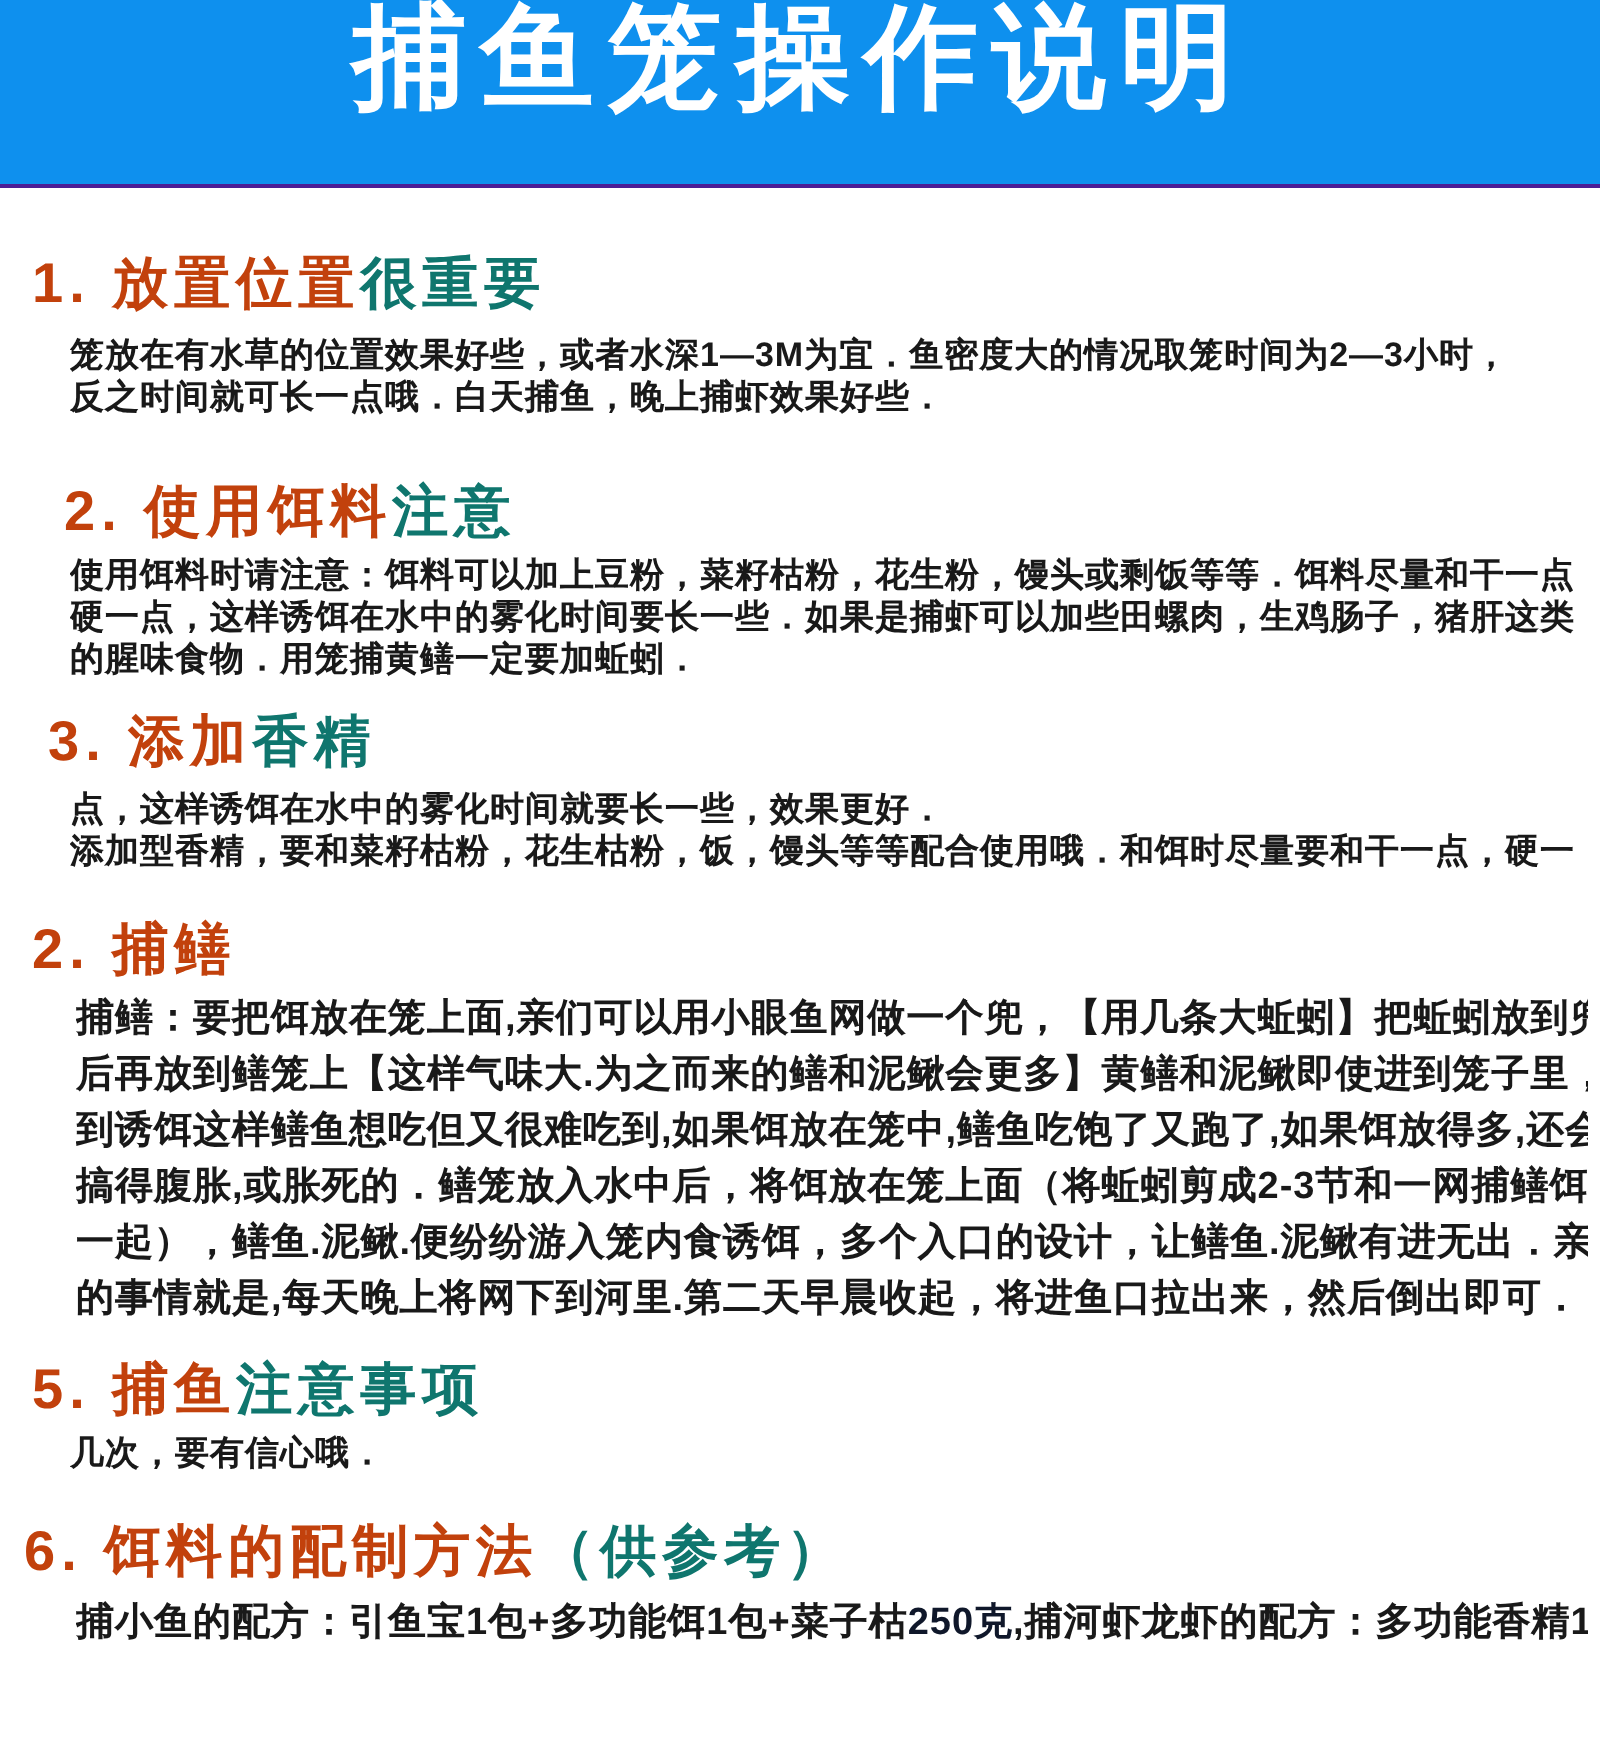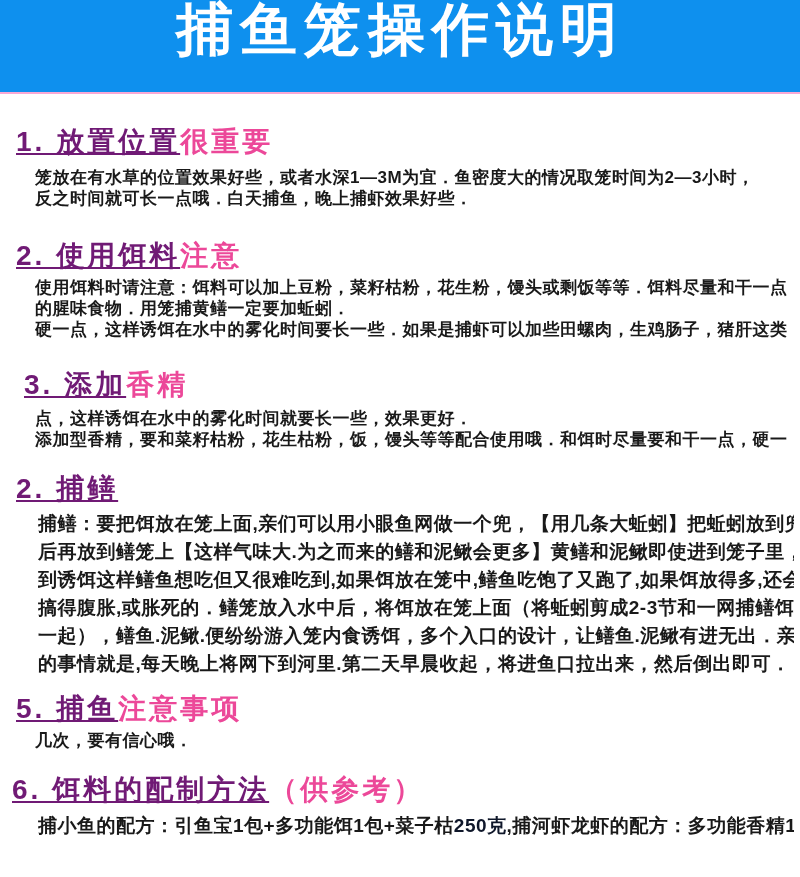--- a/index.html
+++ b/index.html
@@ -13,63 +13,63 @@
   }
   #page {
     width: 800px;
     height: 877px;
     overflow: hidden;
     background: #ffffff;
   }
   .banner {
     height: 92px;
     background: #0e90ee;
-    border-bottom: 2px solid #f9a8d4;
+    border-bottom: 2px solid #4c1d95;
     overflow: hidden;
     text-align: center;
   }
   .banner-title {
     font-size: 57px;
     line-height: 62px;
     margin-top: -2px;
     color: #ffffff;
     letter-spacing: 7px;
     font-weight: bold;
     white-space: nowrap;
   }
   .heading {
     font-size: 28px;
     line-height: 34px;
     padding-left: 16px;
     letter-spacing: 3px;
     white-space: nowrap;
   }
-  .heading .red { color: #701a75; text-decoration: underline; }
-  .heading .blk { color: #ec4899; }
+  .heading .red { color: #c2410c; }
+  .heading .blk { color: #0f766e; }
   .body-tight {
     font-size: 17px;
     line-height: 21px;
     padding-left: 35px;
     padding-right: 8px;
     letter-spacing: 0.5px;
   }
   .body-loose {
     font-size: 19px;
     line-height: 28px;
     padding-left: 38px;
     padding-right: 6px;
     letter-spacing: 0.5px;
   }
   .line { white-space: nowrap; overflow: hidden; }
   .red-inline { color: #0f172a; text-align: center; }
   .h1 { margin-top: 31px; }
   .b1 { margin-top: 8px; }
-  .h2 { margin-top: 30px; }
+  .h2 { margin-top: 30px; margin-left: 16px; }
   .b2 { margin-top: 4px; }
-  .h3 { margin-top: 28px; padding-left: 24px; }
+  .h3 { margin-top: 14px; padding-left: 24px; }
   .b3 { margin-top: 6px; }
   .h4 { margin-top: 22px; }
   .b4 { margin-top: 4px; }
   .h5 { margin-top: 14px; }
   .b5 { margin-top: 4px; }
   .h6 { margin-top: 22px; padding-left: 12px; }
   .b6 { margin-top: 4px; line-height: 29px; }
 </style>
 </head>
 <body>
@@ -91,22 +91,22 @@
         <div class="line">反之时间就可长一点哦．白天捕鱼，晚上捕虾效果好些．</div>
       </div>
     </div>
 
     <div>
       <div class="heading h2">
         <span class="red">2. 使用饵料</span><span class="blk">注意</span>
       </div>
       <div class="body-tight b2">
         <div class="line">使用饵料时请注意：饵料可以加上豆粉，菜籽枯粉，花生粉，馒头或剩饭等等．饵料尽量和干一点，</div>
+        <div class="line">硬一点，这样诱饵在水中的雾化时间要长一些．如果是捕虾可以加些田螺肉，生鸡肠子，猪肝这类</div>
         <div class="line">的腥味食物．用笼捕黄鳝一定要加蚯蚓．</div>
-        <div class="line">硬一点，这样诱饵在水中的雾化时间要长一些．如果是捕虾可以加些田螺肉，生鸡肠子，猪肝这类</div>
       </div>
     </div>
 
     <div>
       <div class="heading h3">
         <span class="red">3. 添加</span><span class="blk">香精</span>
       </div>
       <div class="body-tight b3">
         <div class="line">点，这样诱饵在水中的雾化时间就要长一些，效果更好．</div>
         <div class="line">添加型香精，要和菜籽枯粉，花生枯粉，饭，馒头等等配合使用哦．和饵时尽量要和干一点，硬一</div>

